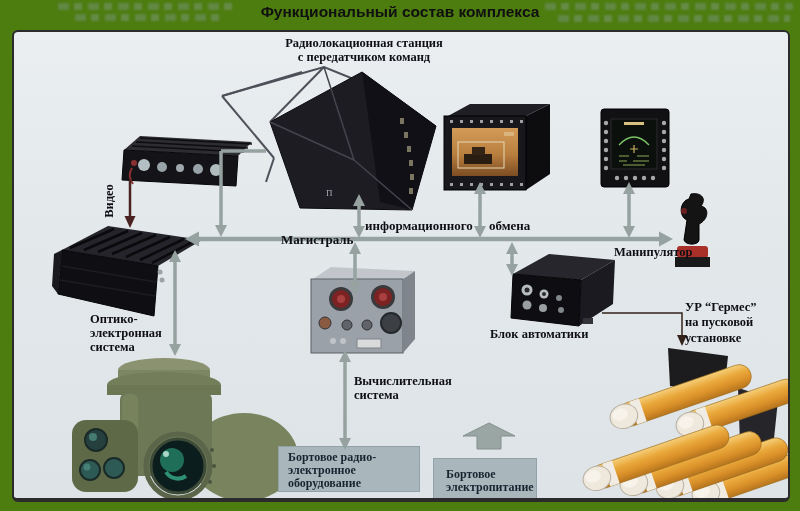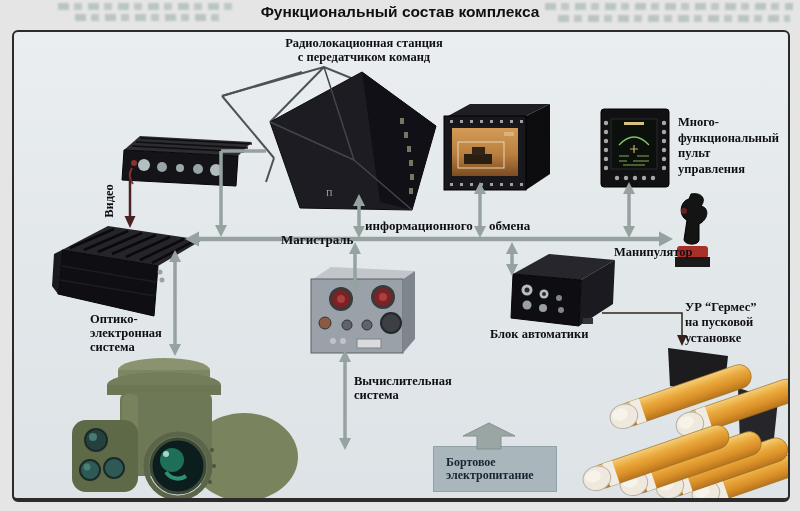--- a/index.html
+++ b/index.html
@@ -1,16 +1,16 @@
 <!DOCTYPE html>
 <html><head>
 <meta charset="utf-8">
 <style>
   html,body{margin:0;padding:0;}
-  .page{position:relative;width:800px;height:511px;background:#e5e5e5;overflow:hidden;
+  .page{position:relative;width:800px;height:511px;background:#4d7c0f;overflow:hidden;
         font-family:"Liberation Serif",serif;}
   .smudge{position:absolute;height:7px;opacity:.42;filter:blur(1.2px);
         background:repeating-linear-gradient(90deg,#7f9a8e 0 11px,transparent 11px 16px,
         #8aa096 16px 24px,transparent 24px 30px);}
   .title{position:absolute;top:3px;left:0;width:100%;text-align:center;
         font-family:"Liberation Sans",sans-serif;font-weight:bold;font-size:15.5px;color:#101010;}
   .frame{position:absolute;left:12px;top:30px;width:778px;height:472px;box-sizing:border-box;
         border:2px solid #2b2b2b;border-bottom-width:4px;border-radius:6px;
         background:linear-gradient(180deg,#eaeef1 0%,#e3e8eb 45%,#dde3e6 100%);overflow:hidden;}
   .dev{position:absolute;z-index:1;}
@@ -296,21 +296,26 @@
         </g>
         <g transform="rotate(-19 39 147)">
           <rect x="35" y="135" width="145" height="24" rx="12" fill="url(#tube)" stroke="#9a6a1a" stroke-width=".6"></rect>
           <rect x="51" y="135" width="10" height="24" fill="#f0ece3"></rect>
           <ellipse cx="41" cy="147" rx="14" ry="12" fill="#eee8dd" stroke="#b8b0a2"></ellipse>
           <ellipse cx="38" cy="144" rx="8" ry="6" fill="#f7f3ea"></ellipse>
         </g>
       </g>
     </svg>
 
-    <div class="gbox" style="left:419px;top:414px;width:124px;">
+    <div class="gbox" style="left:264px;top:414px;">
+      <div class="txt">Бортовое радио-
+электронное
+оборудование</div>
+    </div>
+    <div class="gbox" style="left:419px;top:426px;width:104px;">
       <div class="txt" style="padding:10px 0 0 13px;">Бортовое
 электропитание</div>
     </div>
 
     <svg class="links" width="774" height="466" viewBox="0 0 774 466">
       <g stroke="#96a2a0" fill="none" stroke-width="3.5">
         <path d="M207,119 H252"></path>
         <path d="M207,119 V193"></path>
         <path d="M345,172 V194"></path>
         <path d="M466,162 V194"></path>
@@ -346,24 +351,20 @@
         <polygon points="116,196 110.5,184 121.5,184" fill="#4b2222"></polygon>
       </g>
       <g>
         <path d="M588,281 H668 V304" stroke="#33231a" stroke-width="1.5" fill="none"></path>
         <polygon points="668,314 663,303 673,303" fill="#33231a"></polygon>
       </g>
     </svg>
 
     <div class="lbl center" style="left:240px;top:4px;width:220px;">Радиолокационная станция
 с передатчиком команд</div>
-    <div class="lbl" style="left:664px;top:83px;line-height:1.25;">Много-
-функциональный
-пульт
-управления</div>
     <div class="lbl" style="left:600px;top:213px;">Манипулятор</div>
     <div class="lbl" style="left:76px;top:280px;">Оптико-
 электронная
 система</div>
     <div class="lbl" style="left:340px;top:342px;">Вычислительная
 система</div>
     <div class="lbl" style="left:476px;top:295px;">Блок автоматики</div>
     <div class="lbl" style="left:671px;top:268px;line-height:1.22;">УР “Гермес”
 на пусковой
 установке</div>

